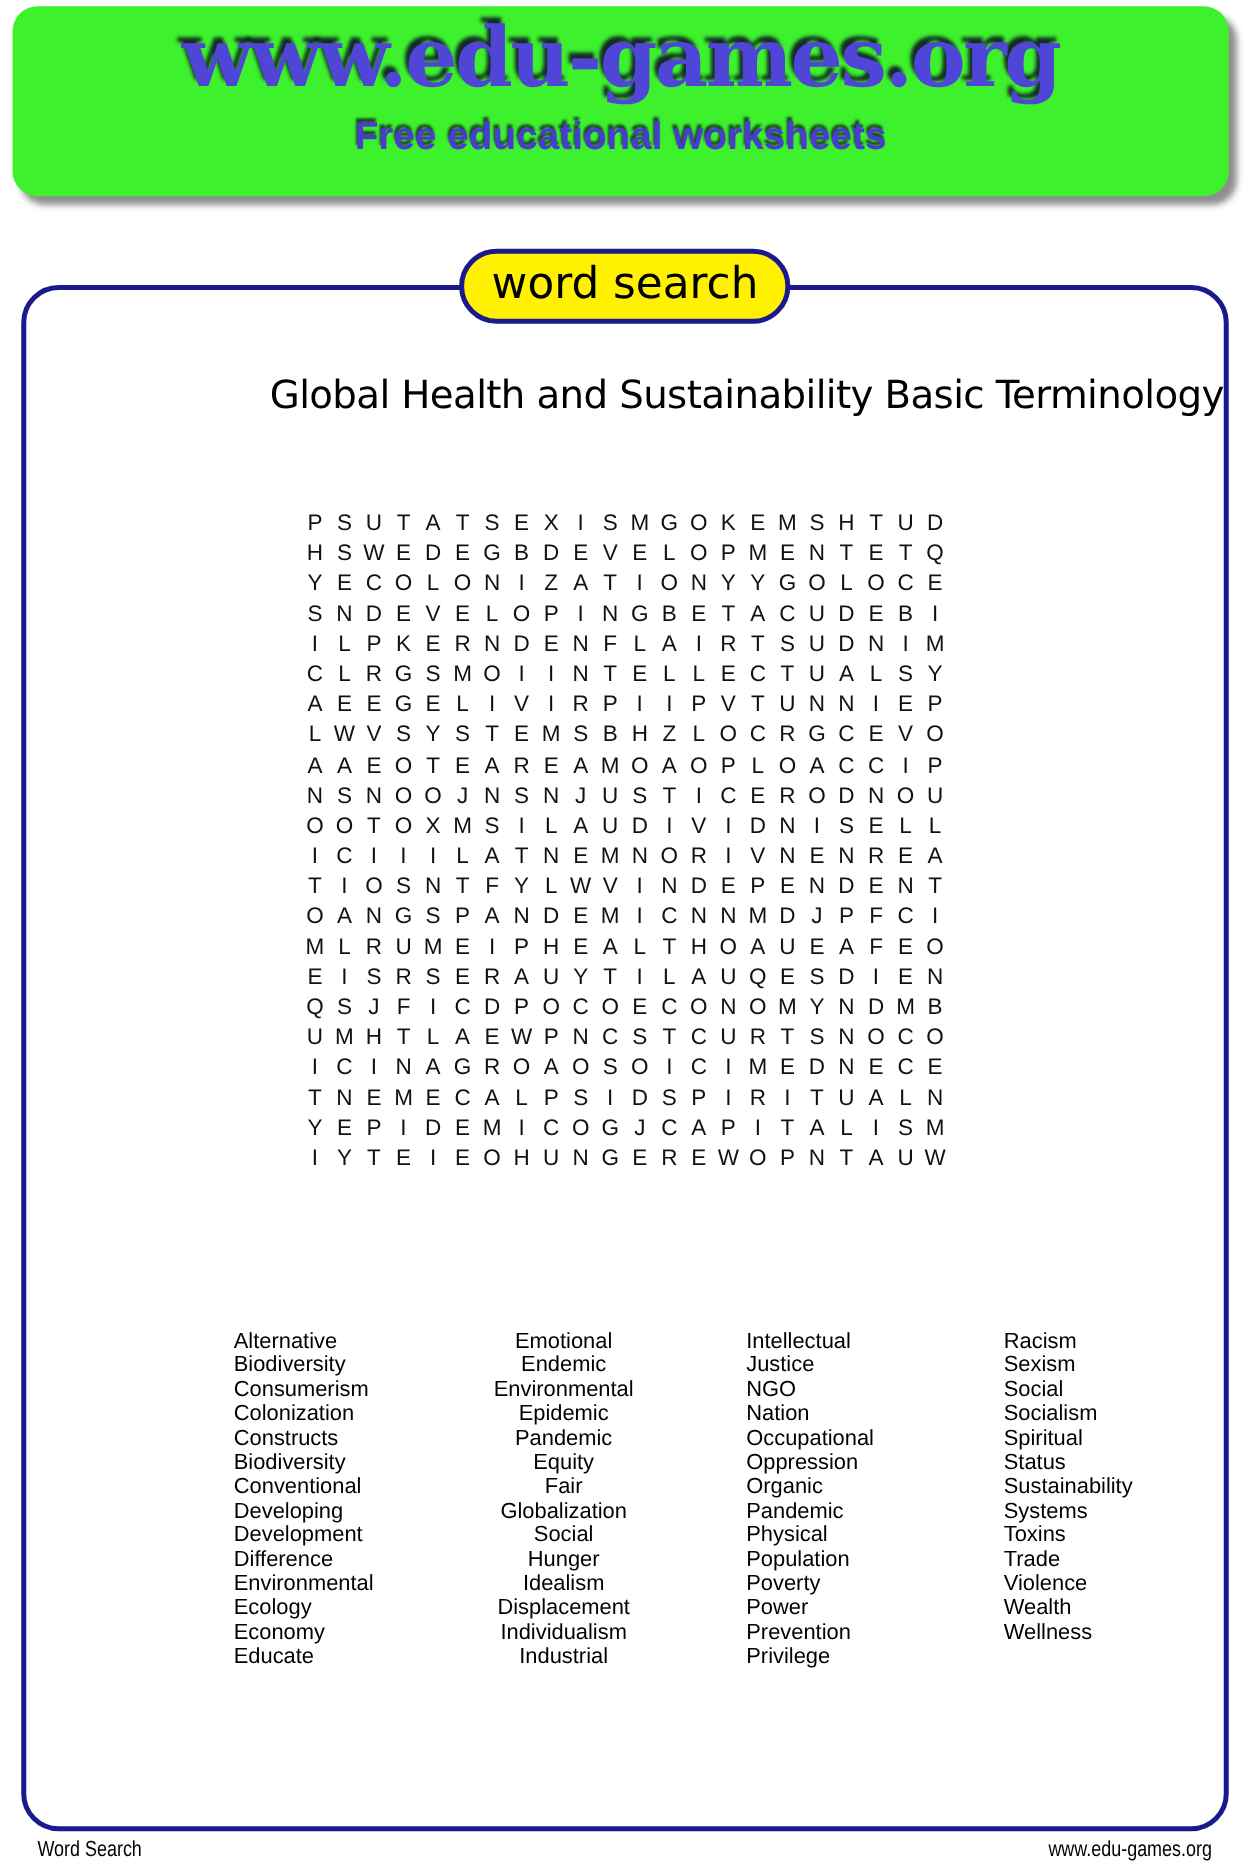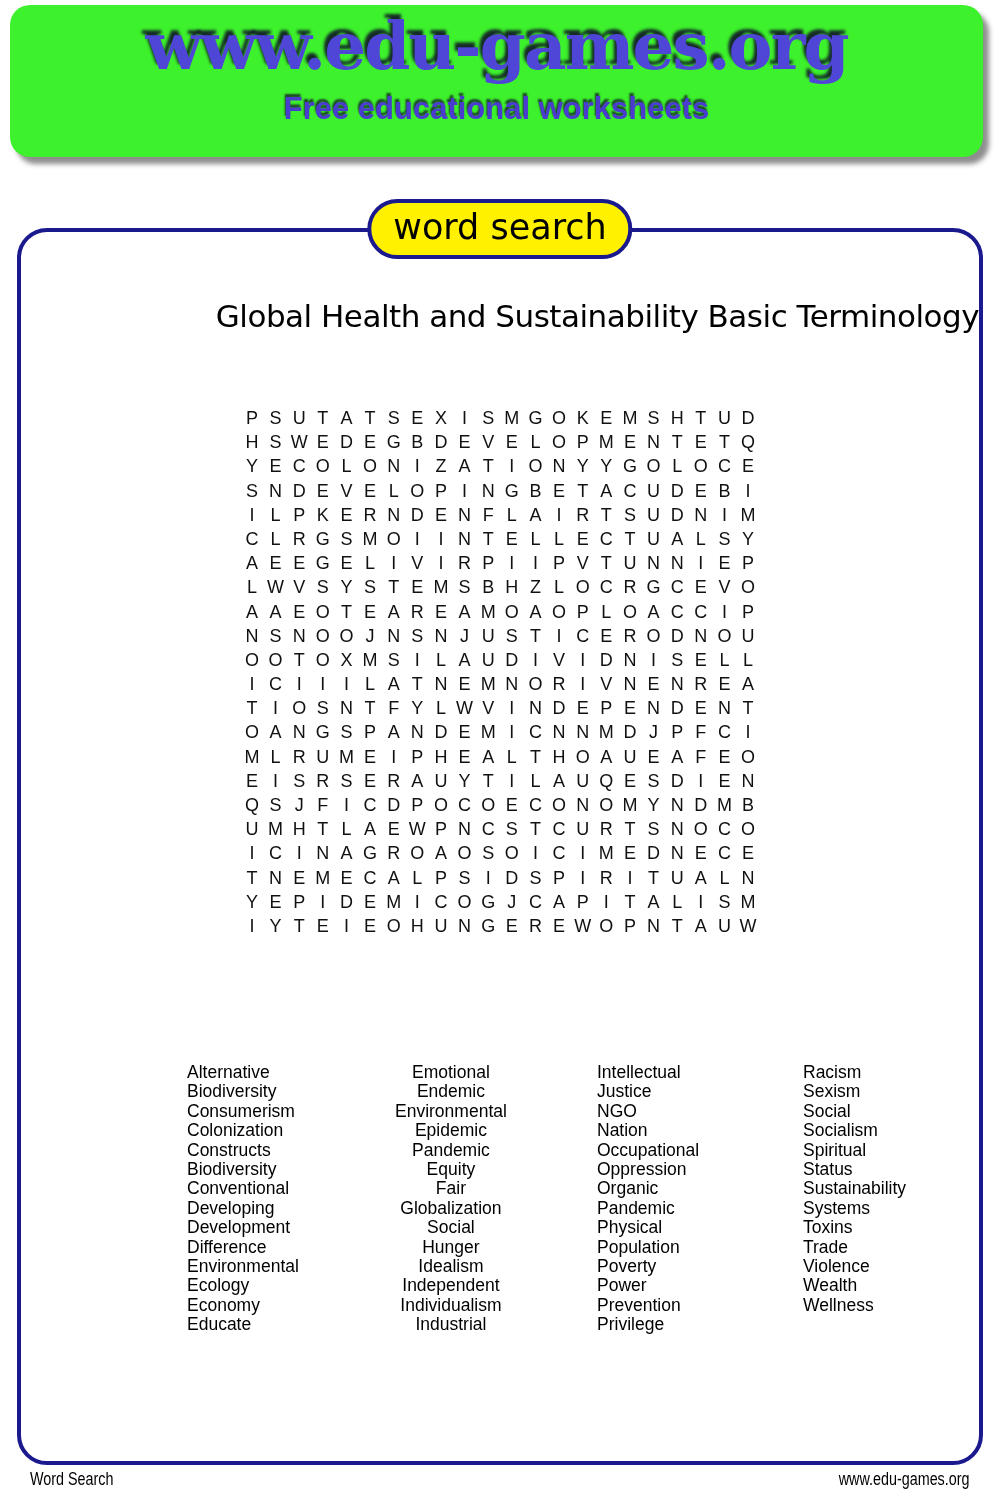--- a/index.html
+++ b/index.html
@@ -700,21 +700,21 @@
           <div class="word-item">Endemic</div>
           <div class="word-item">Environmental</div>
           <div class="word-item">Epidemic</div>
           <div class="word-item">Pandemic</div>
           <div class="word-item">Equity</div>
           <div class="word-item">Fair</div>
           <div class="word-item">Globalization</div>
           <div class="word-item">Social</div>
           <div class="word-item">Hunger</div>
           <div class="word-item">Idealism</div>
-          <div class="word-item">Independent</div>
+          <div class="word-item">Displacement</div>
           <div class="word-item">Individualism</div>
           <div class="word-item">Industrial</div>
         </div>
         <div class="word-col c2">
           <div class="word-item">Intellectual</div>
           <div class="word-item">Justice</div>
           <div class="word-item">NGO</div>
           <div class="word-item">Nation</div>
           <div class="word-item">Occupational</div>
           <div class="word-item">Oppression</div>

